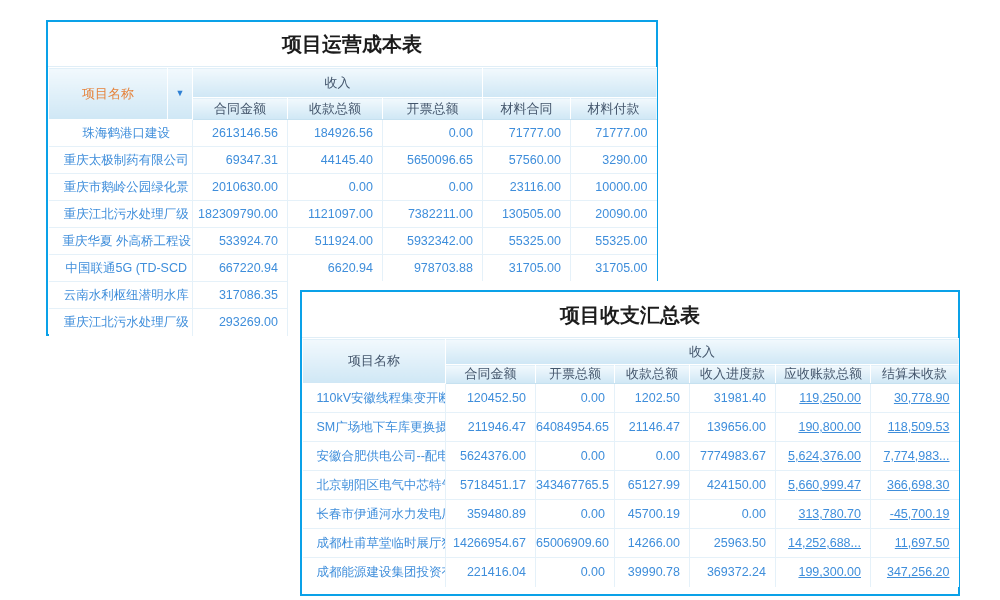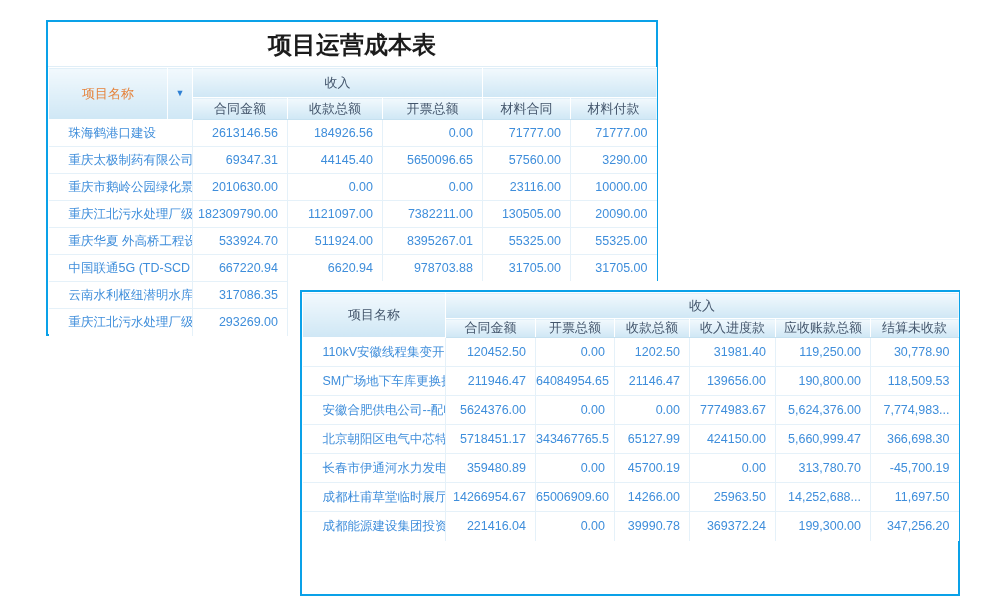--- a/index.html
+++ b/index.html
@@ -20,21 +20,21 @@
     font-family:"Liberation Sans","DejaVu Sans",sans-serif;
   }
   .card{
     position:absolute;background:#fff;border:2px solid var(--accent);
   }
   .card-title{
     text-align:center;font-weight:bold;color:var(--title_text);
     border-bottom:1px solid #e0eef7;
   }
   #card1{left:46px;top:20px;width:612px;height:316px;}
-  #card1 .card-title{height:45px;line-height:45px;font-size:24px;}
+  #card1 .card-title{height:45px;line-height:45px;font-size:20px;}
   #card2-halo{position:absolute;left:288px;top:281px;width:712px;height:319px;background:#fff;}
   #card2{left:12px;top:9px;width:660px;height:306px;}
   #card2 .card-title{height:46px;line-height:46px;font-size:20px;}
 
   table.rpt{border-collapse:collapse;table-layout:fixed;width:100%;}
   table.rpt th,table.rpt td{overflow:hidden;white-space:nowrap;}
 
   
   table.rpt thead th{
     background:linear-gradient(to bottom,var(--header_bg_top),var(--header_bg_bottom));
@@ -59,23 +59,23 @@
   
   table.rpt tbody td{
     font-size:12.5px;color:var(--link_blue);background:#fff;
     border-right:1px solid var(--grid_line);
     border-bottom:1px solid var(--grid_line);
   }
   table.rpt tbody td:last-child{border-right:none;}
   table.rpt tbody tr:last-child td{border-bottom:none;}
   #card1 tbody td{height:27px;}
   #card2 tbody td{height:29px;}
-  td.c-name{text-align:left;padding-left:20px;padding-right:2px;}
+  td.c-name{text-align:center;padding-left:14px;padding-right:2px;}
   td.c-num{text-align:right;padding-right:9px;}
-  td.c-dark{color:var(--dark_value);}
+  td.c-dark{color:var(--dark_value);text-decoration:underline;}
 </style>
 </head>
 <body>
 
 <div class="canvas">
 
   <div class="card" id="card1">
     <div class="card-title">项目运营成本表</div>
     <table class="rpt">
       <colgroup>
@@ -137,21 +137,21 @@
             <td class="c-num">182309790.00</td>
             <td class="c-num">1121097.00</td>
             <td class="c-num">7382211.00</td>
             <td class="c-num">130505.00</td>
             <td class="c-num">20090.00</td>
           </tr>
           <tr>
             <td class="c-name">重庆华夏 外高桥工程设</td>
             <td class="c-num">533924.70</td>
             <td class="c-num">511924.00</td>
-            <td class="c-num">8395267.01</td>
+            <td class="c-num">5932342.00</td>
             <td class="c-num">55325.00</td>
             <td class="c-num">55325.00</td>
           </tr>
           <tr>
             <td class="c-name">中国联通5G (TD-SCD</td>
             <td class="c-num">667220.94</td>
             <td class="c-num">6620.94</td>
             <td class="c-num">978703.88</td>
             <td class="c-num">31705.00</td>
             <td class="c-num">31705.00</td>
@@ -171,20 +171,21 @@
             <td class="c-num"></td>
             <td class="c-num"></td>
             <td class="c-num"></td>
           </tr>
         </tbody>
     </table>
   </div>
 
   <div id="card2-halo">
     <div class="card" id="card2">
+      <div class="card-title">项目收支汇总表</div>
       <table class="rpt">
         <colgroup>
           <col style="width:143px">
             <col style="width:90px">
             <col style="width:79px">
           <col style="width:75px">
             <col style="width:86px">
             <col style="width:95px">
             <col style="width:88px">
         </colgroup>

